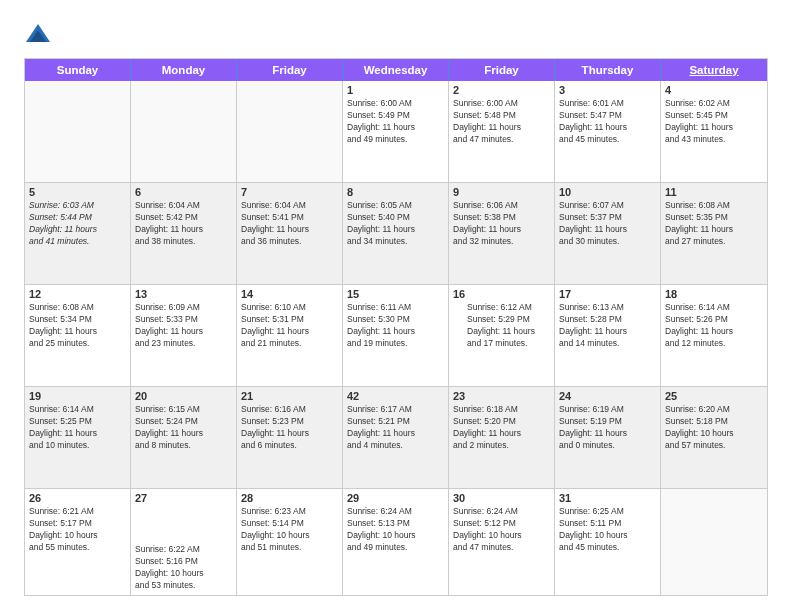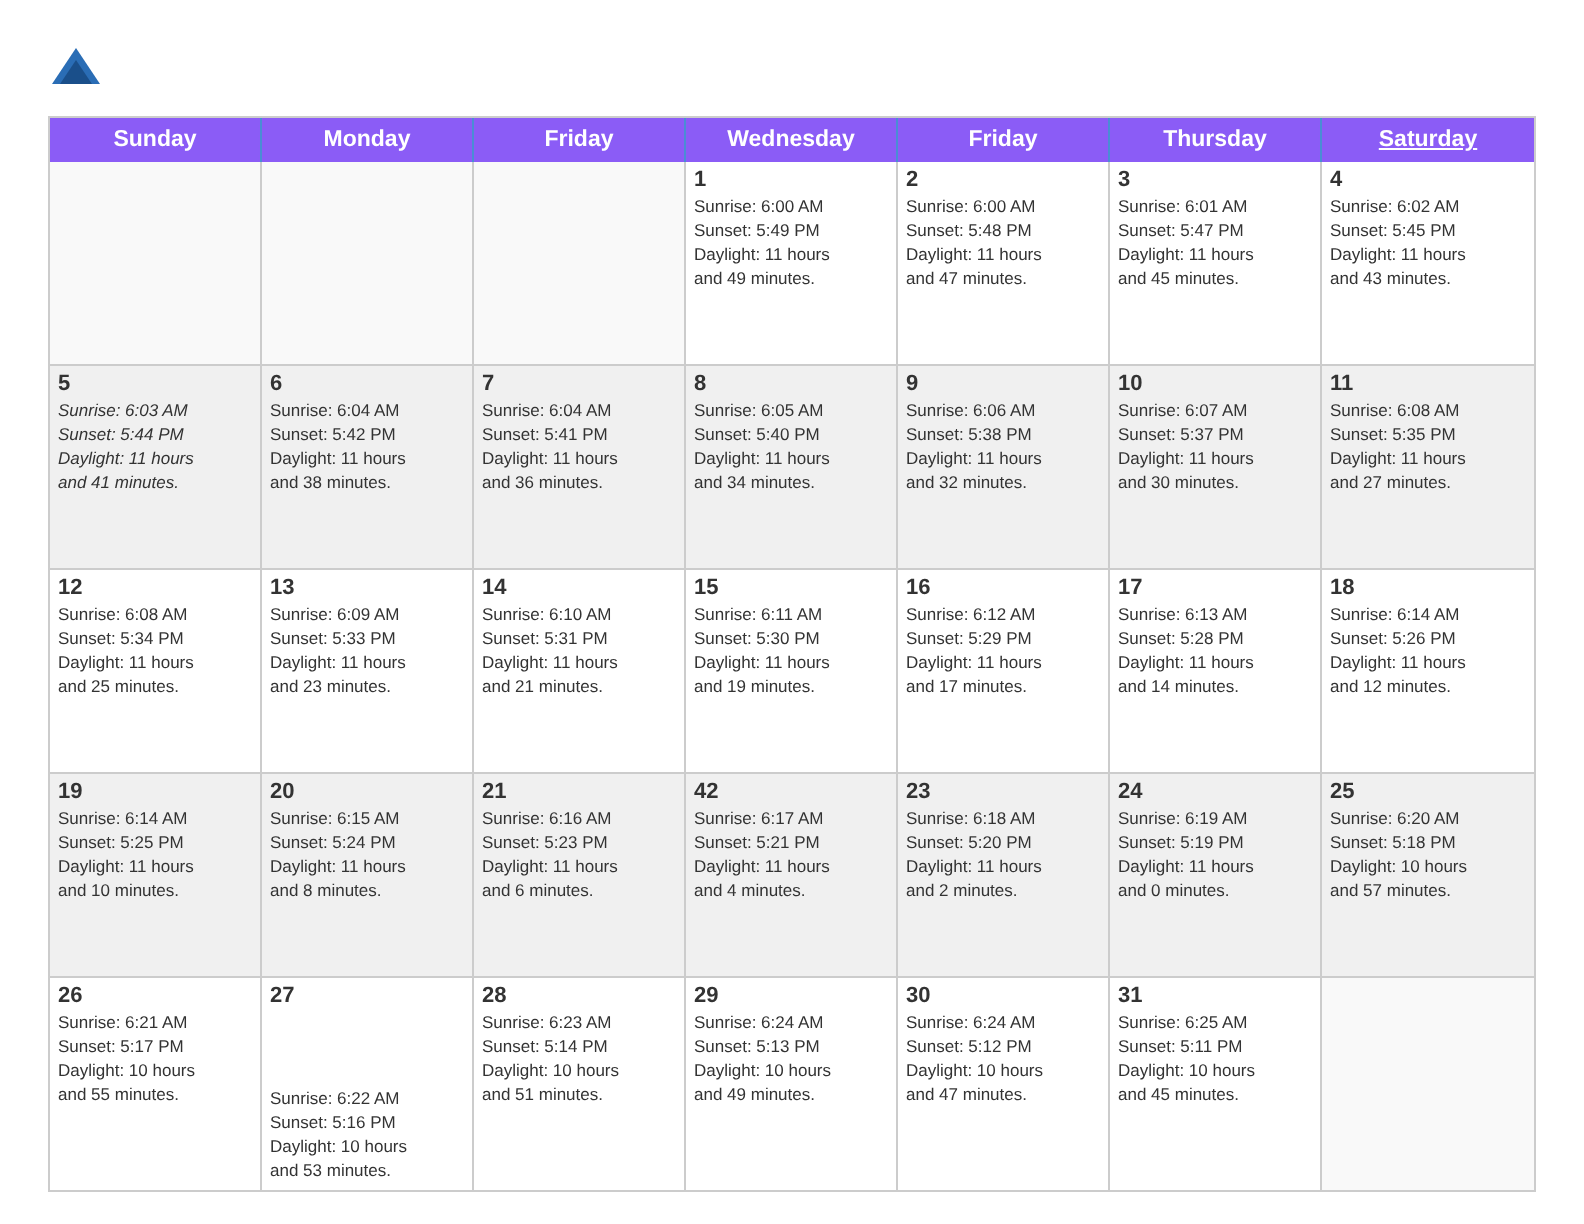--- a/index.html
+++ b/index.html
@@ -255,21 +255,21 @@
           </div>
           <div class="cal-cell">
             <div class="day-num">15</div>
             <div class="cell-info" style="white-space: pre-line;">Sunrise: 6:11 AM
 Sunset: 5:30 PM
 Daylight: 11 hours
 and 19 minutes.</div>
           </div>
           <div class="cal-cell">
             <div class="day-num">16</div>
-            <div class="cell-info" style="white-space: pre-line;">Sunrise: 6:12 AM
+            <div class="cell-info" style="white-space: pre-line; margin-left: 14px;">Sunrise: 6:12 AM
 Sunset: 5:29 PM
 Daylight: 11 hours
 and 17 minutes.</div>
           </div>
           <div class="cal-cell">
             <div class="day-num">17</div>
             <div class="cell-info" style="white-space: pre-line;">Sunrise: 6:13 AM
 Sunset: 5:28 PM
 Daylight: 11 hours
 and 14 minutes.</div>

